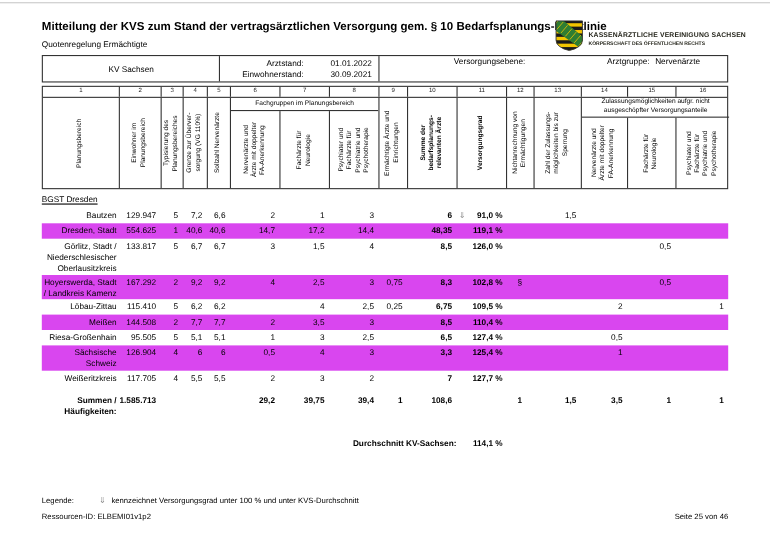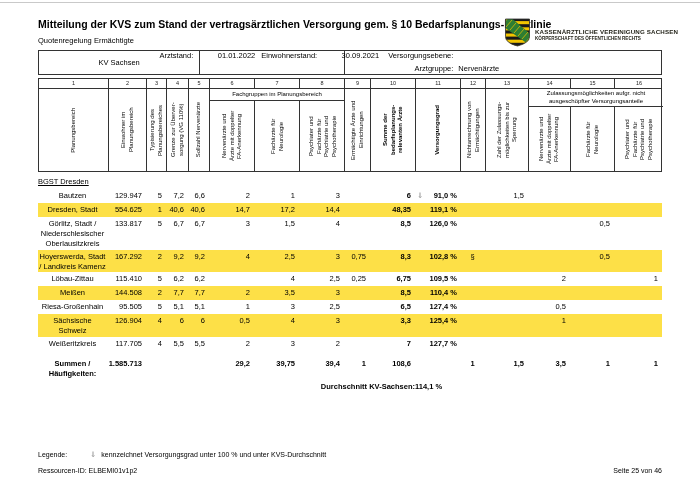--- a/index.html
+++ b/index.html
@@ -11,25 +11,25 @@
   
   .logo{position:absolute;left:504px;top:18px;display:flex;align-items:center;gap:4px}
   .logo-text div{color:#26261c}
   .logo-text .l1{font-size:6.2px;font-weight:bold;letter-spacing:.15px}
   .logo-text .l2{font-size:4.6px;font-weight:bold;margin-top:1px}
   
   .infobox{position:absolute;left:38px;top:50px;width:624px;height:25px;border:1px solid #333;
            display:flex;box-sizing:border-box;font-size:7.5px}
   .icell{box-sizing:border-box;height:100%}
   .icell.a{width:162px;border-right:1px solid #333;display:flex;align-items:center;justify-content:center}
-  .icell.b{width:145px;border-right:1px solid #333;display:flex;flex-direction:row;justify-content:center}
+  .icell.b{width:145px;border-right:1px solid #333;display:flex;flex-direction:column;justify-content:center}
   .icell.b .irow{display:flex;line-height:10px}
   .icell.b .ilabel{flex:1;text-align:right}
   .icell.b .ival{width:62px;text-align:right;padding-right:6px}
-  .icell.c{width:317px;display:flex;flex-direction:column;justify-content:space-between}
+  .icell.c{width:317px;display:flex;flex-direction:row;justify-content:center}
   .icell.c .irow{display:flex;line-height:10px}
   .icell.c .ilabel{width:108px;text-align:right;padding-right:5px}
   .icell.c .ival{flex:1;text-align:left}
   
   .tbl{position:absolute;left:38px;top:78px;width:624px}
   .thead{border:1px solid #333;box-sizing:border-box}
   .num-row{display:flex;border-bottom:1px solid #333;height:9px}
   .nc{box-sizing:border-box;border-right:1px solid #333;font-size:5.5px;line-height:8px;
       text-align:center;flex-shrink:0;color:#222}
   .num-row .nc:last-child{border-right:none}
@@ -50,31 +50,31 @@
   .grp .gc .vc:last-child{border-right:none}
   .gc .vt{max-height:58px}
   .w1{width:70px}.w2{width:38px}.w3{width:20px}.w4{width:22px}.w5{width:21px}
   .w6{width:45px}.w7{width:45px}.w8{width:45px}.w9{width:26px}.w10{width:45px}
   .w11{width:45px}.w12{width:25px}.w13{width:43px}.w14{width:42px}.w15{width:44px}.w16{width:48px}
   .g68{width:135px}.g1416{width:134px}
   
   .section{margin:5px 0 3px 0;font-size:7.5px;font-weight:normal;text-decoration:underline}
   .brow{display:flex;min-height:14px;font-size:7.5px}
   .bc{box-sizing:border-box;flex-shrink:0;padding:2px 4px 1px 0;text-align:right;line-height:1.32}
-  .bc.c1{text-align:center;padding:2px 2px 1px 1px}
+  .bc.c1{text-align:right;padding:2px 2px 1px 1px}
   .bc.c10,.bc.c11{font-weight:bold}
   .bc.c11{display:flex;justify-content:space-between;align-items:flex-start;padding:2px 3px 1px 2px}
   .bc.c12{text-align:center;padding-right:0}
   .arr{color:#8f8f8f;font-weight:normal}
-  .shaded{background:#fde047}
+  .shaded{background:#d946ef}
   .sumrow{margin-top:6px}
   .sumrow .bc{font-weight:bold}
-  .avg{display:flex;margin-top:2px;font-size:7.5px;font-weight:bold}
+  .avg{display:flex;margin-top:18px;font-size:7.5px;font-weight:bold}
   .avg .al{width:377px;text-align:right}
-  .avg .av{width:45px;box-sizing:border-box;text-align:left;padding-right:3px}
+  .avg .av{width:45px;box-sizing:border-box;text-align:right;padding-right:3px}
   
   .legend{position:absolute;left:38px;top:450px;display:flex;font-size:7px;align-items:baseline}
   .legend .ll{width:52px}
   .legend .ls{color:#8f8f8f;margin-right:5px;font-size:7.5px}
   .footline{position:absolute;left:38px;top:467px;width:624px;display:flex;
             justify-content:space-between;font-size:7px}
 </style>
 </head>
 <body>
 

